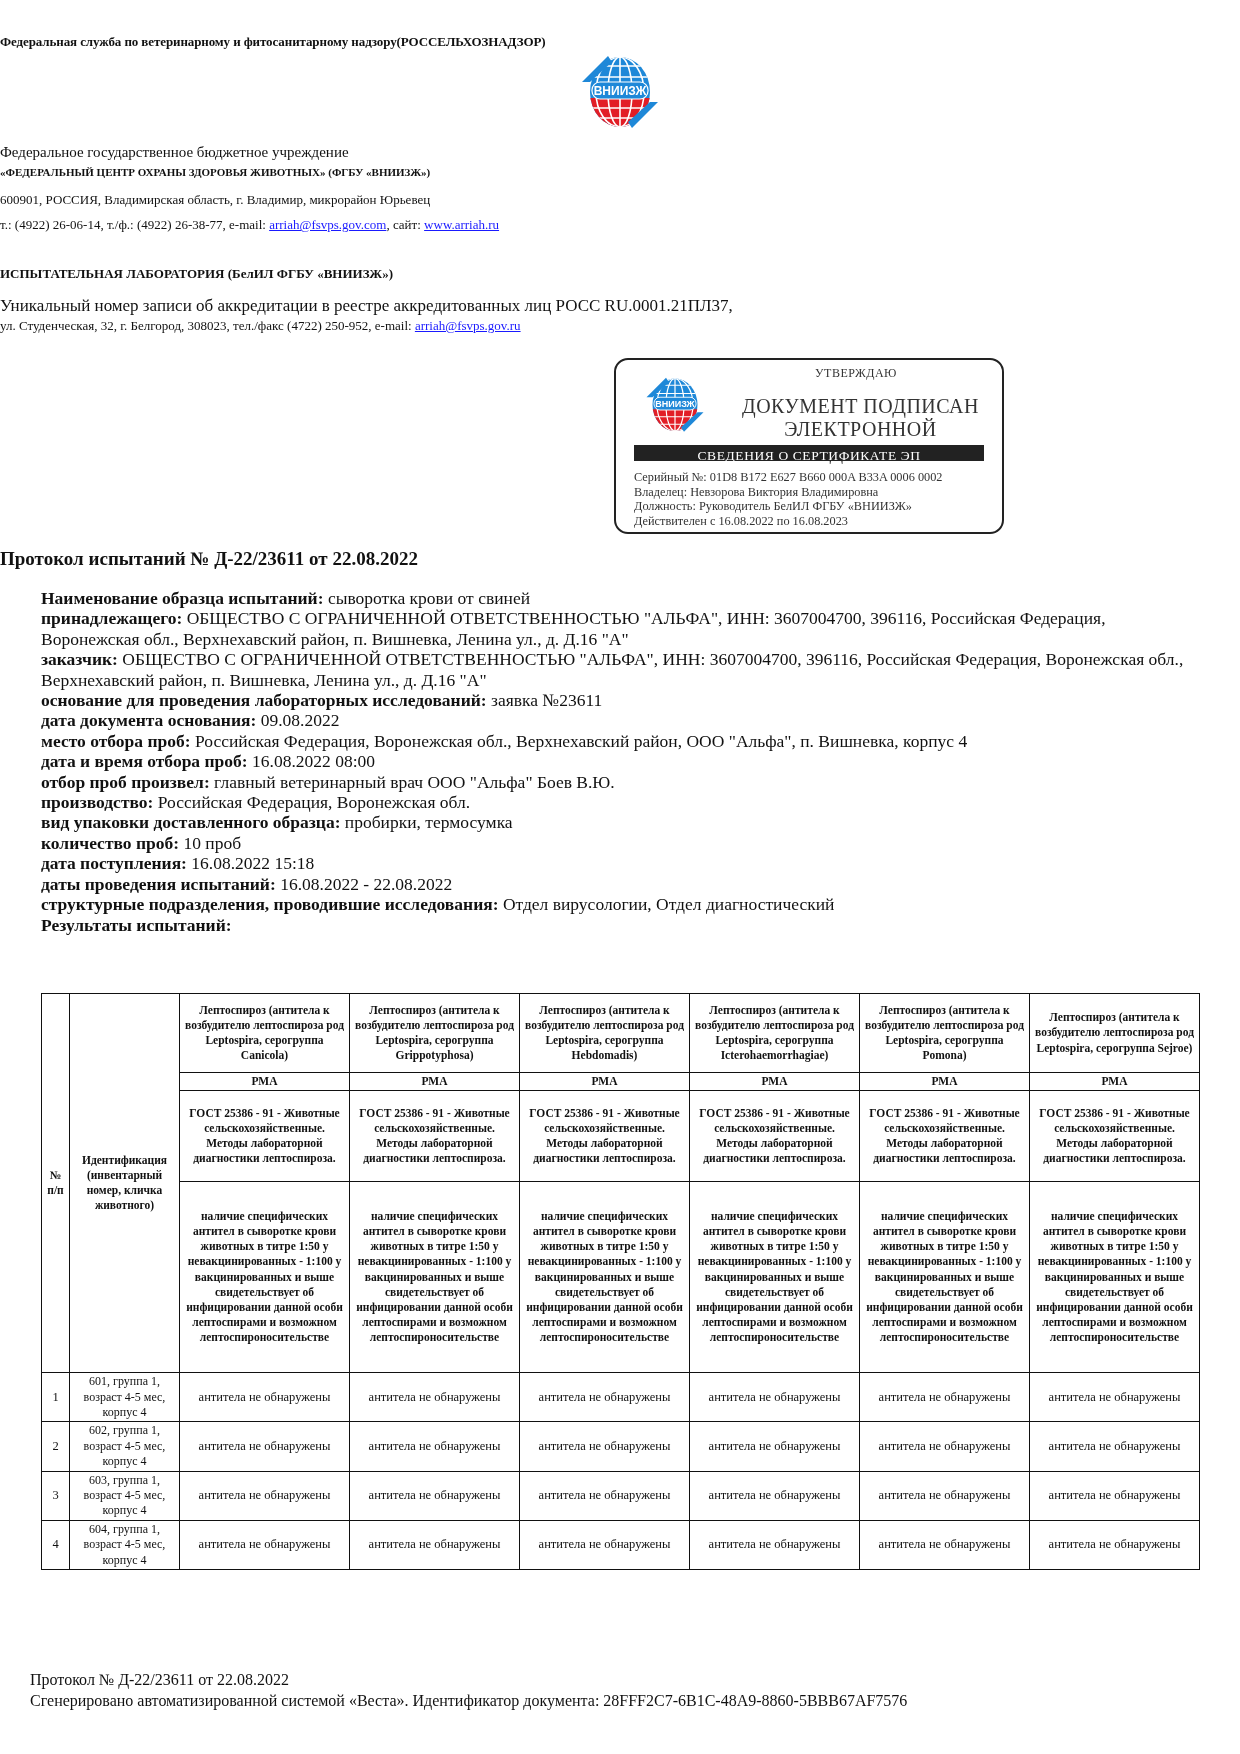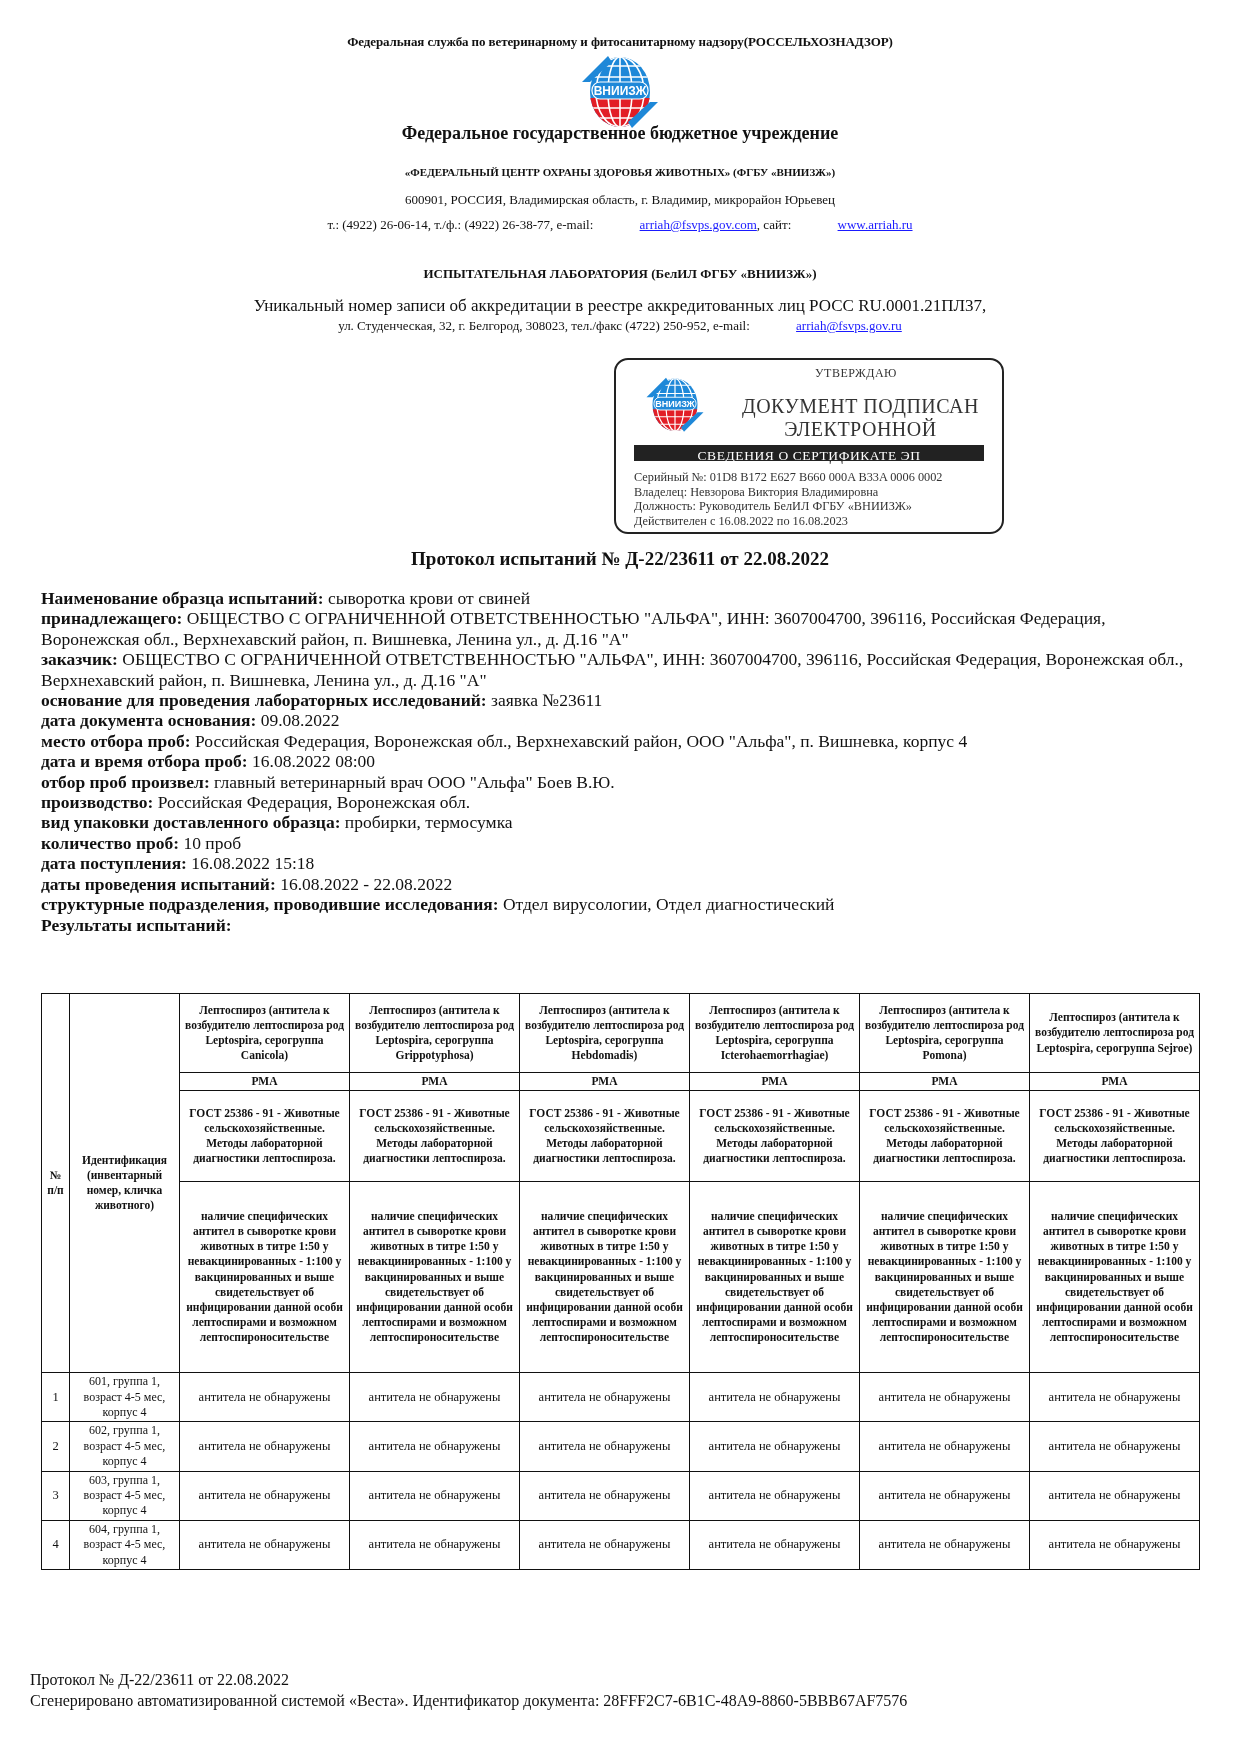--- a/index.html
+++ b/index.html
@@ -1,28 +1,28 @@
 <!DOCTYPE html>
 <html><head>
 <meta charset="utf-8">
 <style>
   html, body { margin: 0; padding: 0; background: #ffffff; }
   body { width: 1240px; height: 1754px; position: relative; overflow: hidden;
          font-family: "Liberation Serif", serif; color: #111; }
-  .center { position: absolute; left: 0; width: 1240px; text-align: center; }
+  .center { position: absolute; left: 0; width: 1240px; text-align: left; }
   .agency { top: 34px; font-size: 13px; font-weight: bold; letter-spacing: -0.1px; }
   .logo-wrap { position: absolute; left: 568px; top: 52px; width: 104px; height: 78px; }
-  .inst1 { top: 123px; font-size: 18px; font-weight: bold; }
+  .inst1 { top: 144px; font-size: 15px; font-weight: normal; }
   .inst2 { top: 166px; font-size: 11px; font-weight: bold; }
   .addr1 { top: 192px; font-size: 13px; }
   .contact1 { top: 217px; font-size: 13px; }
   .lab { top: 266px; font-size: 13px; font-weight: bold; }
   .accr { top: 296px; font-size: 17px; font-family: Liberation Serif, serif; }
   .addr2 { top: 318px; font-size: 13px; }
-  a.link { color: #1a1aff; text-decoration: underline; margin-left: 43px; }
+  a.link { color: #1a1aff; text-decoration: underline; }
 
   .stamp { position: absolute; left: 614px; top: 358px; width: 390px; height: 176px;
            border: 2.5px solid #222; border-radius: 14px; box-sizing: border-box; }
   .stamp .slogo { position: absolute; left: 20px; top: 12px; width: 78px; height: 64px; }
   .stamp .s1 { position: absolute; left: 100px; right: 6px; top: 6px; text-align: center;
                font-size: 12px; color: #333; letter-spacing: 0.5px; }
   .stamp .s2 { position: absolute; left: 107px; right: 4px; top: 35px; text-align: center;
                font-size: 20px; color: #333; letter-spacing: 0.5px; line-height: 23px; }
   .stamp .bar { position: absolute; left: 18px; right: 18px; top: 85px; height: 16px;
                 background: #222; color: #fff; font-size: 13.5px; text-align: center;

